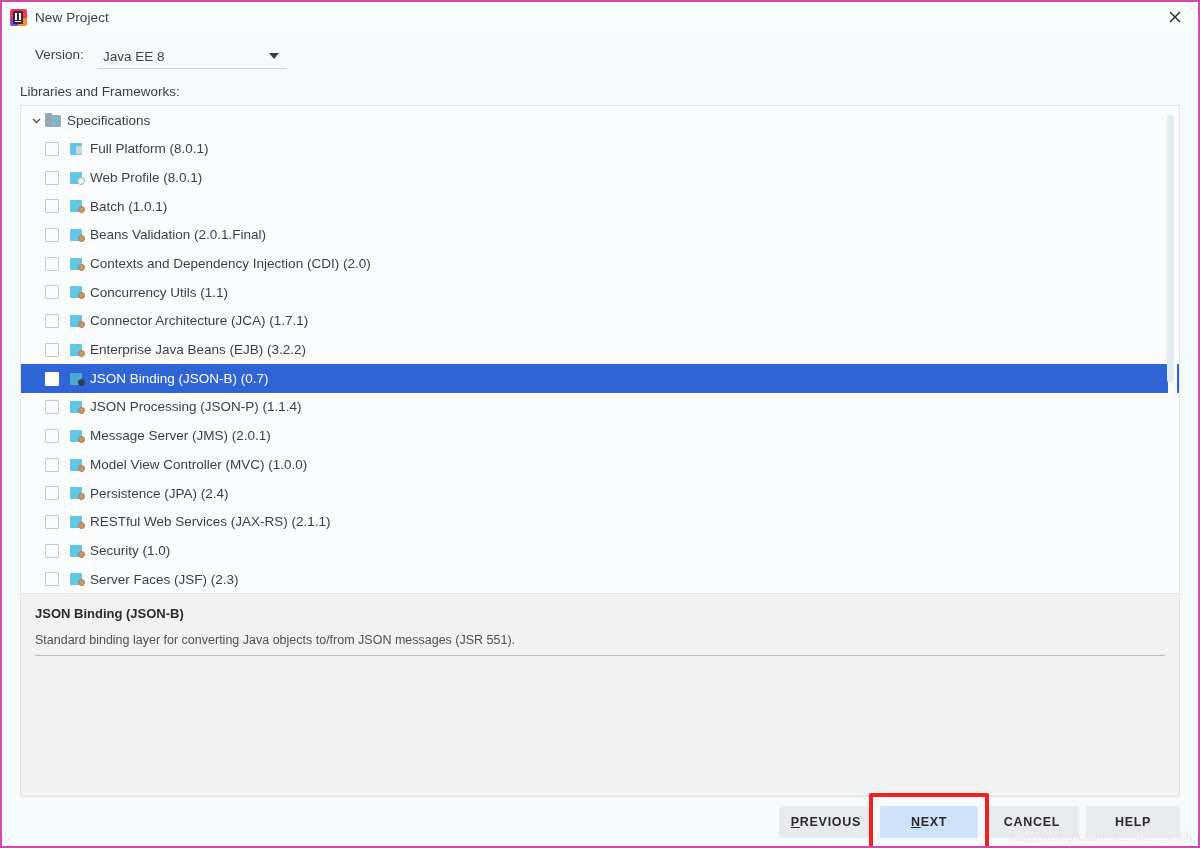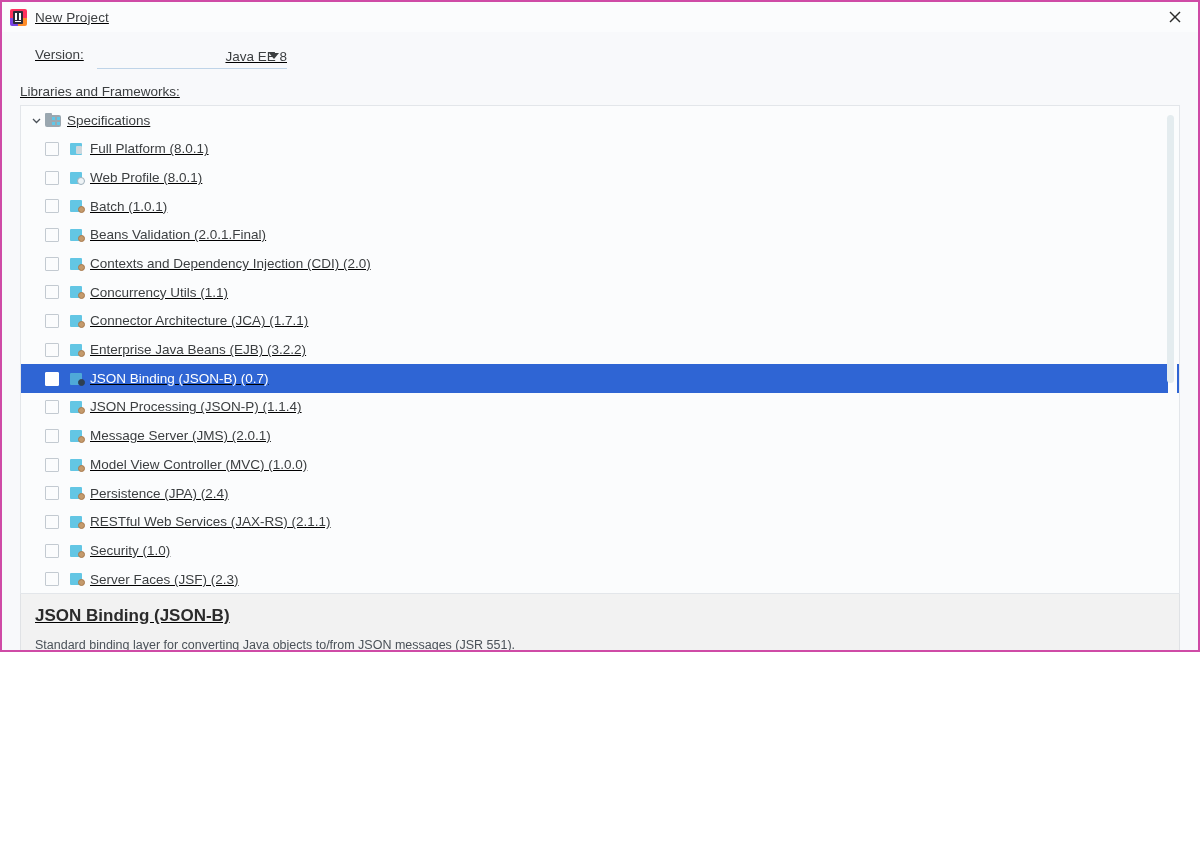--- a/index.html
+++ b/index.html
@@ -11,26 +11,25 @@
     width: 1200px;
     height: 848px;
     font-family: "Liberation Sans", sans-serif;
     overflow: hidden;
   }
 
   
   .window {
     position: relative;
     width: 1200px;
-    height: 652px;
+    height: 848px;
     box-sizing: border-box;
     border: 2px solid #cf4ba6;
     background: #86efac;
     overflow: hidden;
-    text-decoration: underline;
   }
 
   
   .titlebar {
     position: relative;
     height: 30px;
     background: #fbfcfd;
     display: flex;
     align-items: center;
     padding-left: 8px;
@@ -89,21 +88,20 @@
     padding-top: 3px;
   }
   .version-combo {
     position: relative;
     width: 190px;
     height: 24px;
     border-bottom: 1.5px solid #bfd4e8;
     display: flex;
     align-items: center;
     cursor: pointer;
-    justify-content: flex-end;
   }
   .version-value {
     font-size: 13.5px;
     color: #3c3f41;
     padding-left: 6px;
   }
   .combo-arrow {
     position: absolute;
     right: 8px;
     top: 9px;
@@ -259,21 +257,21 @@
     position: relative;
     margin: 0 18px;
     height: 203px;
     background: #f2f2f2;
     border: 1px solid #e0e2e5;
     border-top: none;
     box-sizing: border-box;
     padding: 12px 14px 0 14px;
   }
   .desc-title {
-    font-size: 17px;
+    font-size: 13px;
     font-weight: bold;
     color: #2b2b2b;
     margin-bottom: 12px;
   }
   .desc-text {
     font-size: 12.5px;
     color: #4a5158;
     padding-bottom: 8px;
     border-bottom: 1px solid #b9bcc0;
   }

